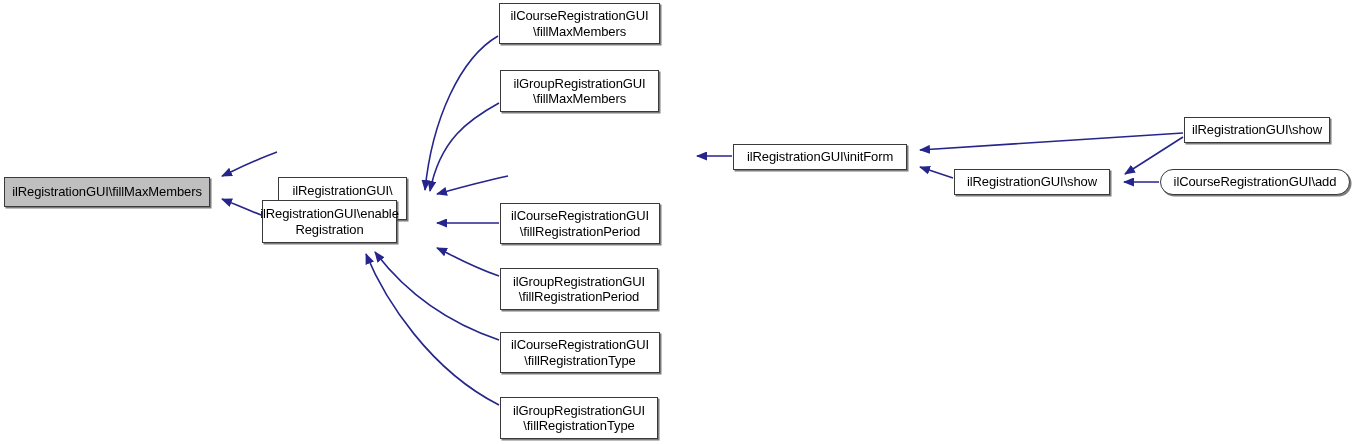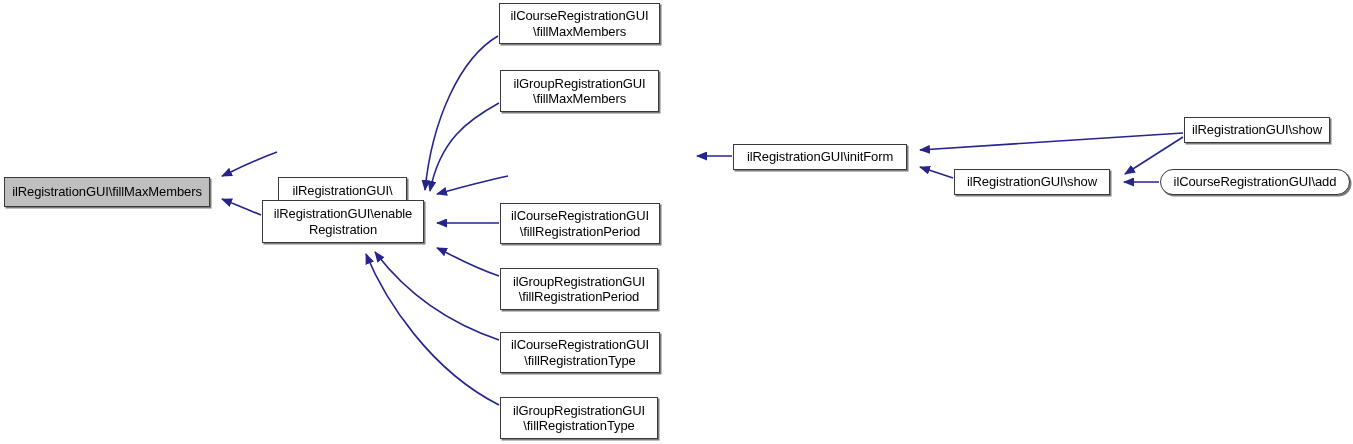--- a/index.html
+++ b/index.html
@@ -94,21 +94,21 @@
 
   <div class="node current" style="left:4px; top:177px; width:206px; height:30px;">
     <span class="lbl">ilRegistrationGUI\fillMaxMembers</span>
   </div>
 
   <div class="node" style="left:278px; top:133px; width:129px; height:43px;margin-top:44px;">
     <span class="lbl">ilRegistrationGUI\
 __construct</span>
   </div>
 
-  <div class="node" style="left:262px; top:200px; width:162px; height:43px;">
+  <div class="node" style="left:262px; top:200px; width:135px; height:43px;">
     <span class="lbl">ilRegistrationGUI\enable
 Registration</span>
   </div>
 
   <div class="node" style="left:499px; top:3px; width:161px; height:41px;">
     <span class="lbl">ilCourseRegistrationGUI
 \fillMaxMembers</span>
   </div>
 
   <div class="node" style="left:500px; top:70px; width:159px; height:42px;">

